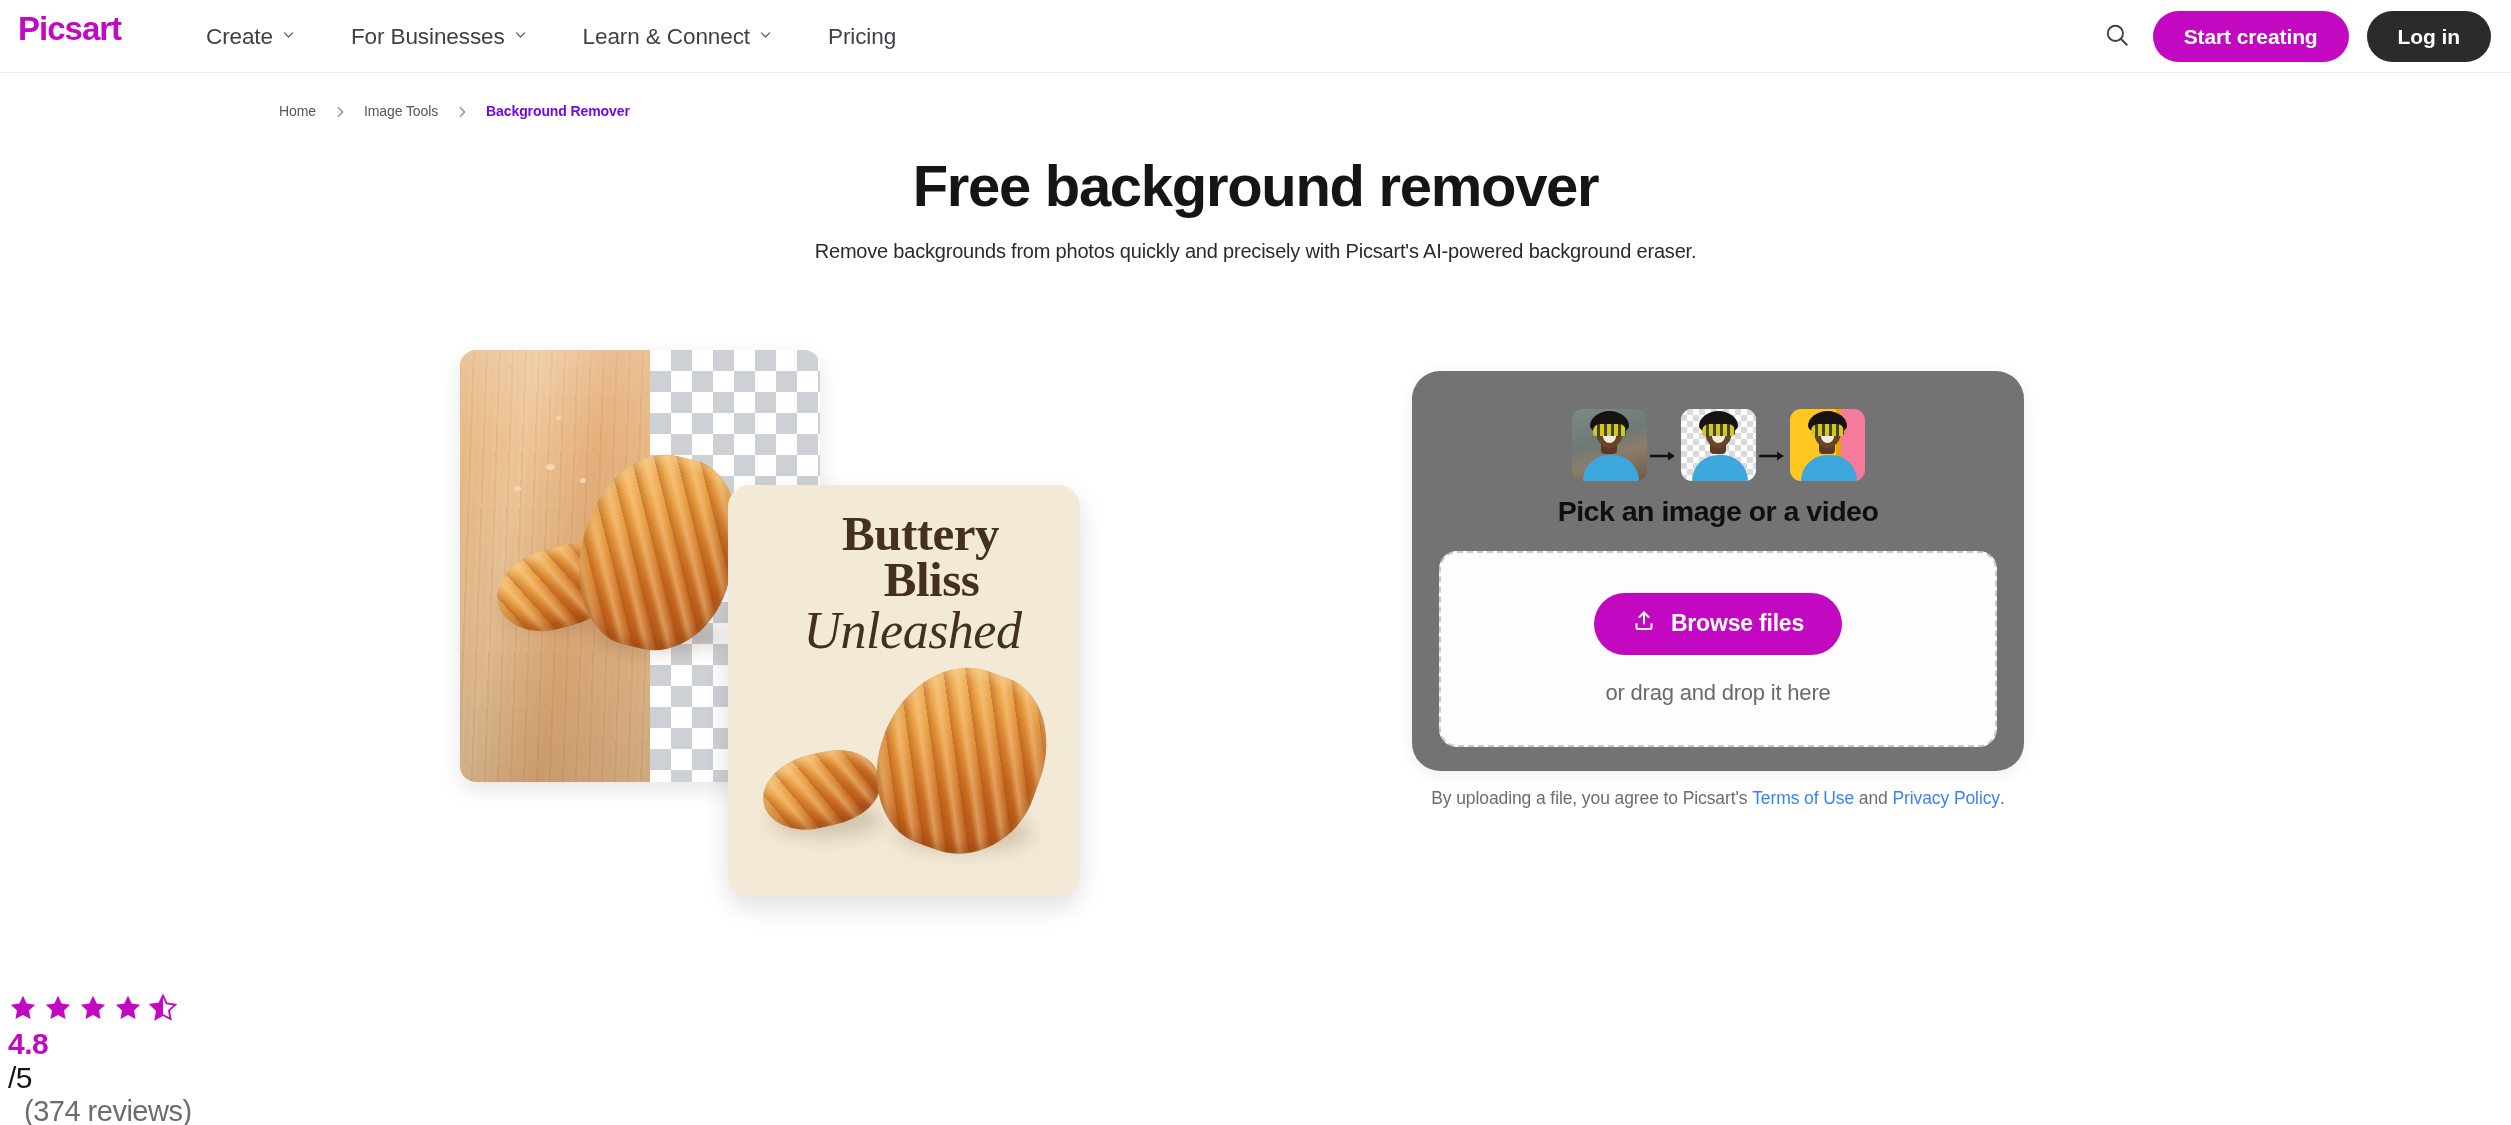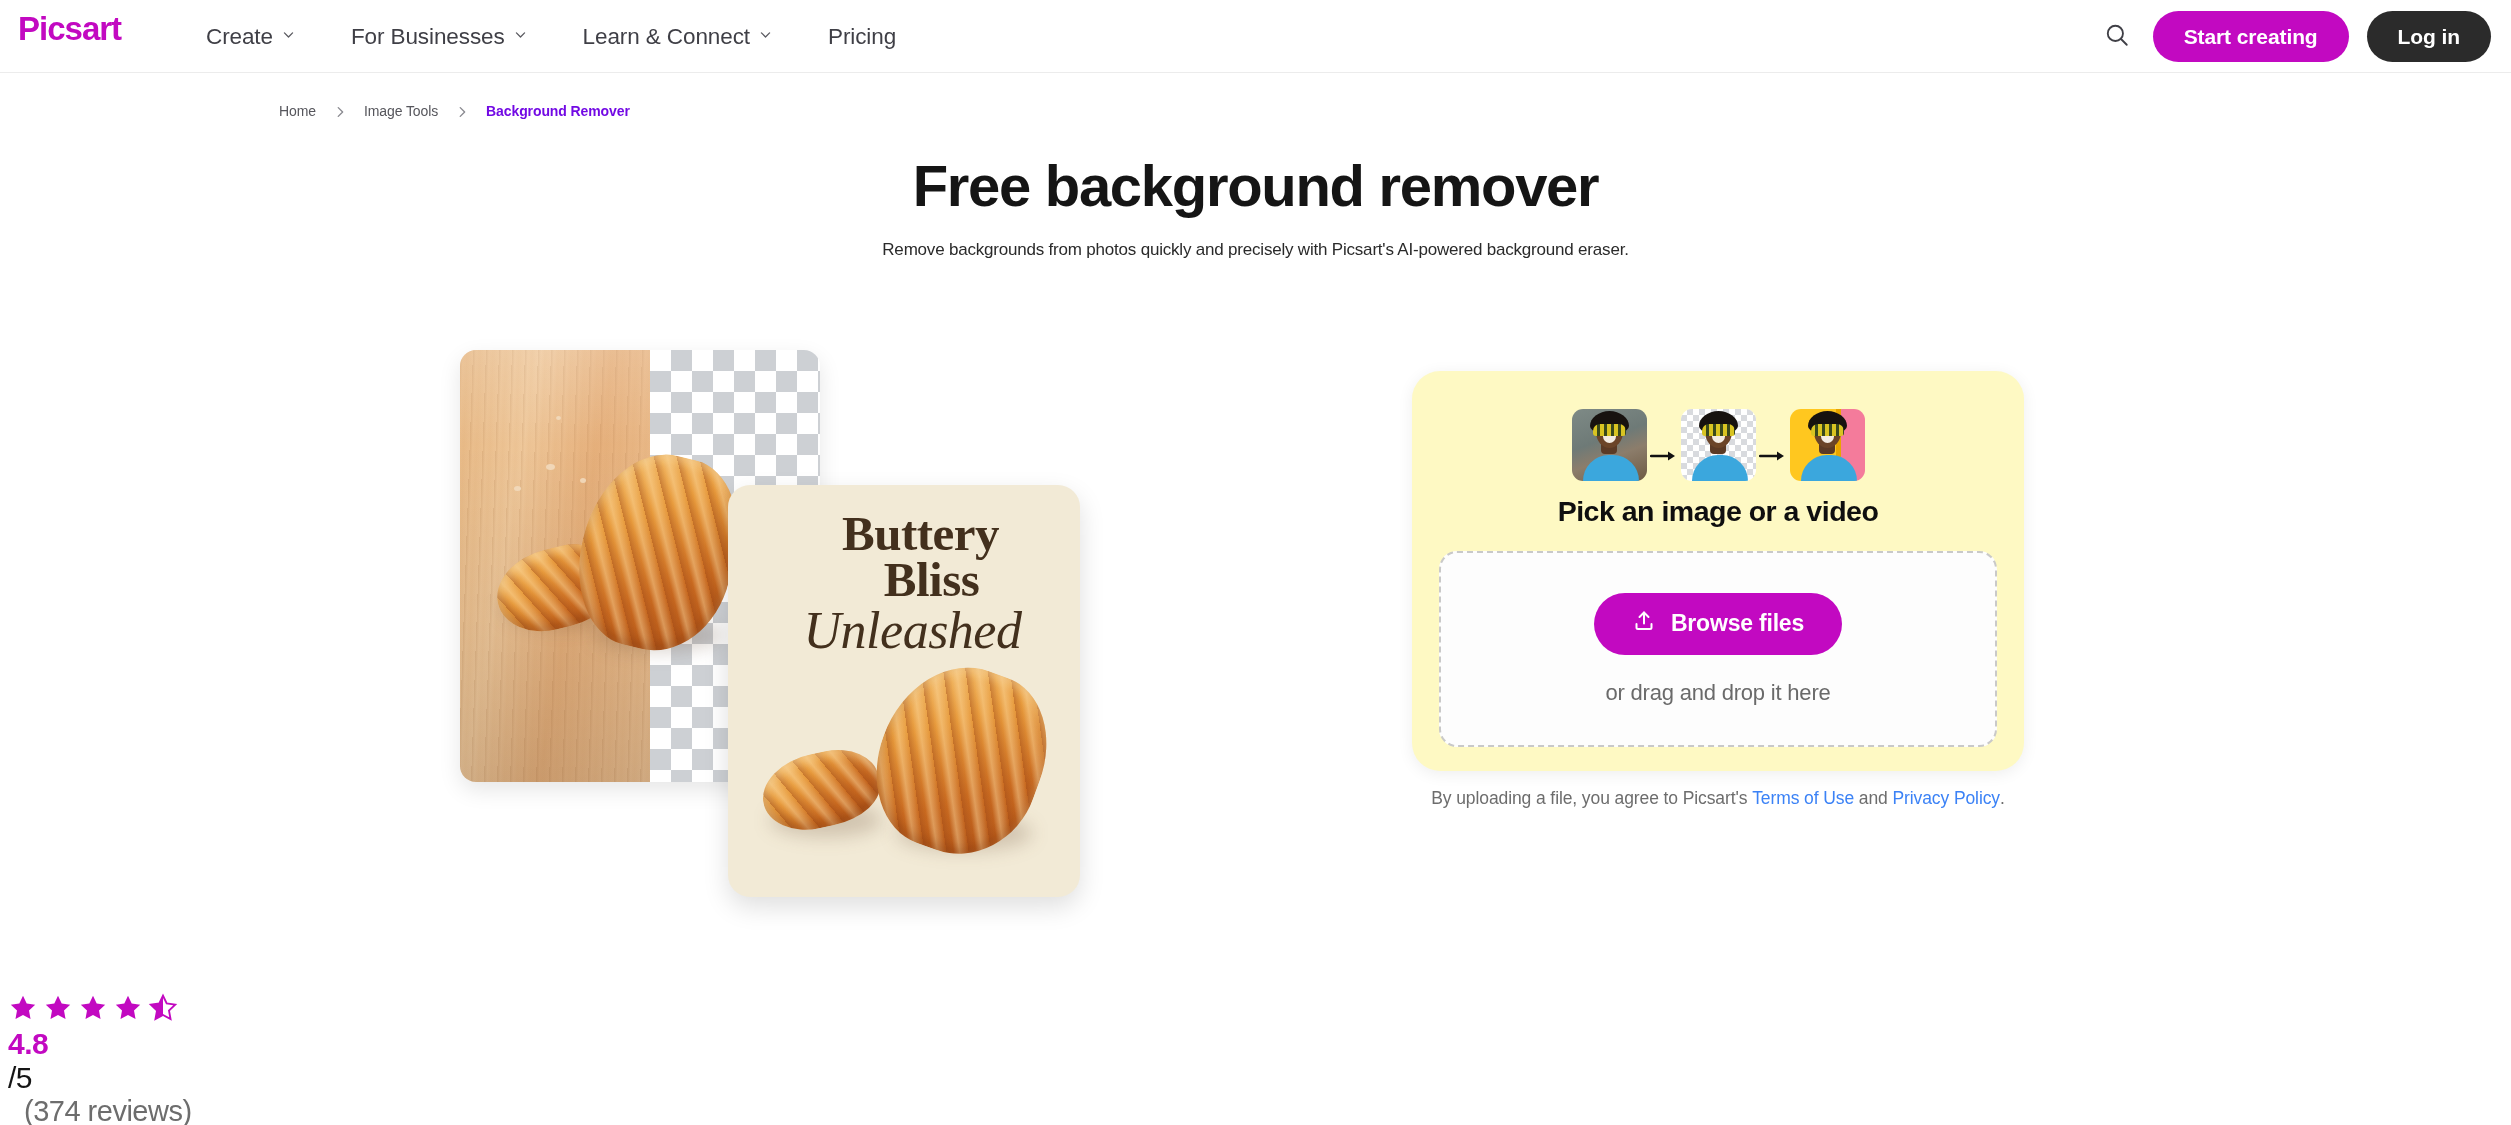--- a/index.html
+++ b/index.html
@@ -148,21 +148,21 @@
     font-weight: 700;
     color: #151515;
     letter-spacing: -1.3px;
   }
   .page-sub {
     position: absolute;
     top: 240px;
     left: 0;
     width: 100%;
     text-align: center;
-    font-size: 17px;
+    font-size: 20px;
     color: #2a2a2a;
     letter-spacing: -0.2px;
   }
 
   
   .hero-visual {
     position: absolute;
     left: 440px;
     top: 330px;
     width: 760px;
@@ -270,21 +270,21 @@
     padding-left: 10px;
   }
 
   
   .upload-card {
     position: absolute;
     left: 1412px;
     top: 371px;
     width: 612px;
     height: 400px;
-    background: #fef9c3;
+    background: #737373;
     border-radius: 28px;
     box-shadow: 0 3px 16px rgba(0,0,0,0.07);
   }
   .thumb-row {
     position: absolute;
     left: 0; right: 0;
     top: 38px;
     display: flex;
     align-items: center;
     justify-content: center;

